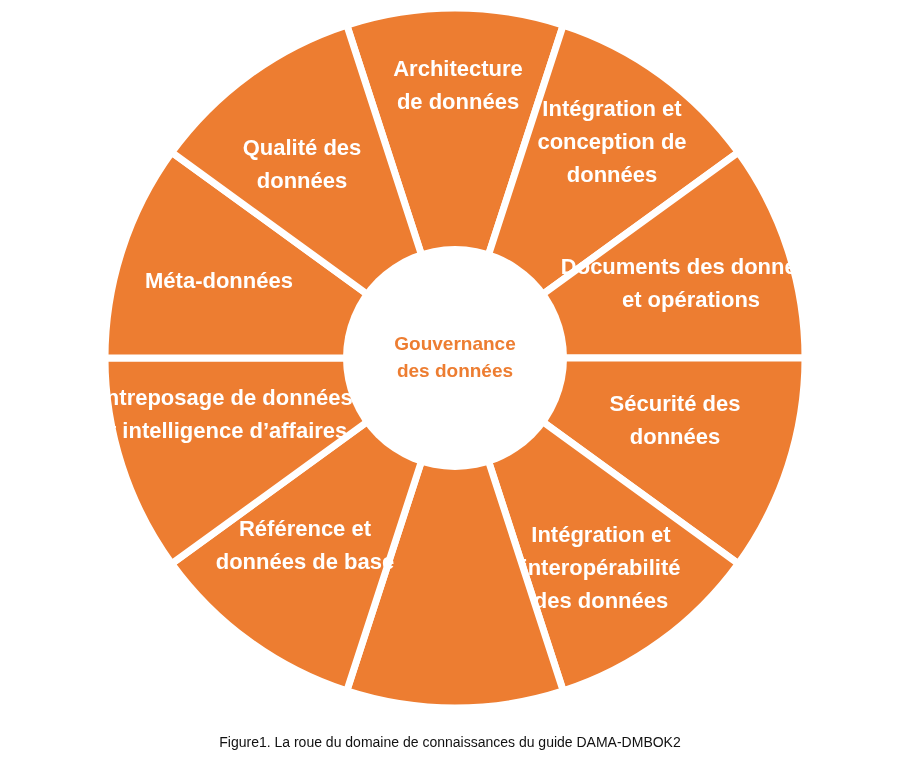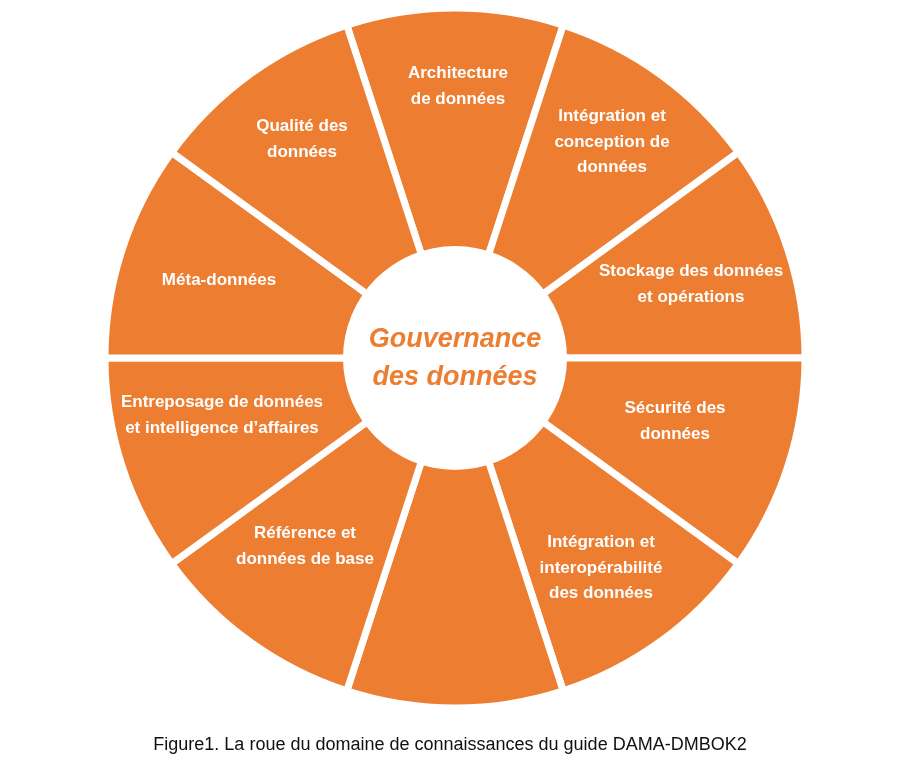--- a/index.html
+++ b/index.html
@@ -23,46 +23,45 @@
   svg path.wedge {
     stroke: #ffffff;
     stroke-width: 7;
     stroke-linejoin: round;
   }
   .seg-label {
     position: absolute;
     transform: translate(-50%, -50%);
     color: #ffffff;
     font-weight: bold;
-    font-size: 17px;
+    font-size: 22px;
     line-height: 1.5;
     text-align: center;
     white-space: pre;
   }
   .center-label {
     position: absolute;
     left: 455px;
     top: 358px;
     transform: translate(-50%, -50%);
     color: #ED7D31;
     font-weight: bold;
-    font-size: 27px;
+    font-size: 19px;
     line-height: 1.4;
     text-align: center;
     white-space: pre;
-    font-style: italic;
   }
   .caption {
     position: absolute;
     left: 0;
     top: 734px;
     width: 900px;
     text-align: center;
     color: #111111;
-    font-size: 18px;
+    font-size: 14px;
     white-space: pre;
   }
 </style>
 </head>
 <body>
 
 <div class="stage">
 
   <svg width="900" height="720" viewBox="0 0 900 720">
     <g>
@@ -80,40 +79,40 @@
     <circle cx="455" cy="358" r="112" fill="#FFFFFF"></circle>
   </svg>
 
   <div class="seg-label" style="left:458px; top:85px">Architecture
 de données</div>
 
   <div class="seg-label" style="left:612px; top:141px">Intégration et
 conception de
 données</div>
 
-  <div class="seg-label" style="left:691px; top:283px">Stockage des données
+  <div class="seg-label" style="left:691px; top:283px">Documents des données
 et opérations</div>
 
   <div class="seg-label" style="left:675px; top:420px">Sécurité des
 données</div>
 
   <div class="seg-label" style="left:601px; top:567px">Intégration et
 interopérabilité
 des données</div>
 
 
   <div class="seg-label" style="left:305px; top:545px">Référence et
 données de base</div>
 
   <div class="seg-label" style="left:222px; top:414px">Entreposage de données
 et intelligence d’affaires</div>
 
   <div class="seg-label" style="left:219px; top:280px">Méta-données</div>
 
-  <div class="seg-label" style="left:302px; top:138px">Qualité des
+  <div class="seg-label" style="left:302px; top:164px">Qualité des
 données</div>
 
   <div class="center-label">Gouvernance
 des données</div>
 
   <div class="caption">Figure1. La roue du domaine de connaissances du guide DAMA-DMBOK2</div>
 
 </div>
 
 </body></html>

